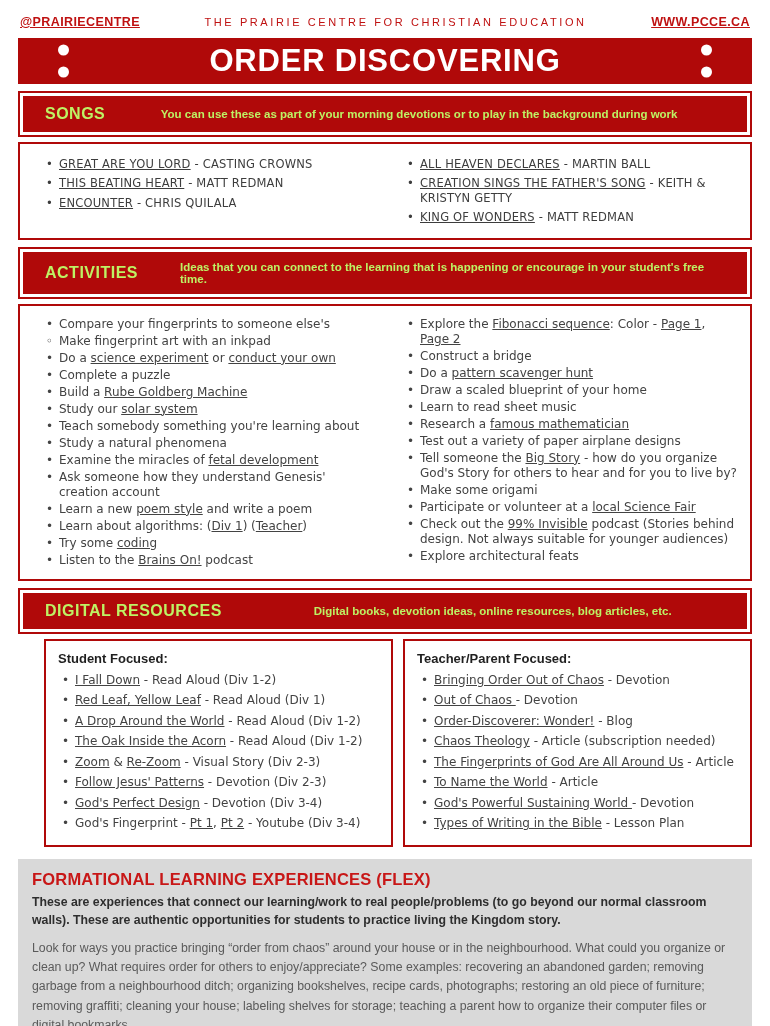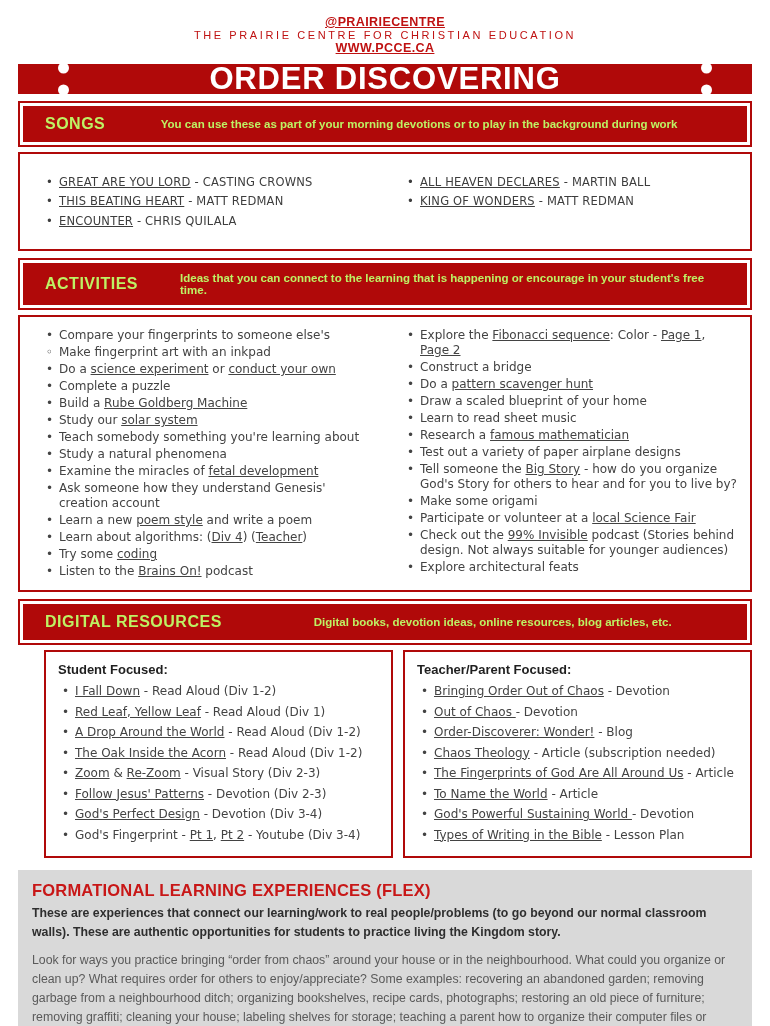--- a/index.html
+++ b/index.html
@@ -12,33 +12,33 @@
   }
   *{box-sizing:border-box;}
   html,body{margin:0;padding:0;}
   body{
     width:770px;min-height:1026px;background:#fff;
     font-family:"DejaVu Sans",sans-serif;color:var(--ink);
   }
   .page{padding:0 18px 14px;}
 
   
-  .topbar{display:flex;justify-content:space-between;align-items:center;padding:15px 20px 9px;flex-direction:column;}
+  .topbar{display:flex;justify-content:space-between;align-items:center;padding:15px 20px 9px;}
   .topbar .handle,.topbar .site{
     font-family:"Liberation Sans",sans-serif;font-weight:bold;font-size:12.5px;
     color:var(--hdr-red);text-decoration:underline;letter-spacing:.4px;
   }
   .topbar .center{
     font-family:"Liberation Sans",sans-serif;font-size:11px;color:var(--hdr-red);
     letter-spacing:2.6px;font-weight:500;
   }
 
   
   .title-banner{
-    position:relative;background:var(--red);color:#fff;height:30px;
+    position:relative;background:var(--red);color:#fff;height:46px;
     display:flex;align-items:center;justify-content:center;
     font-family:"Liberation Sans",sans-serif;font-weight:bold;font-size:31px;letter-spacing:.8px;
   }
   .dots{position:absolute;top:50%;transform:translateY(-50%);display:flex;flex-direction:column;gap:11px;}
   .dots.left{left:40px}.dots.right{right:40px}
   .dot{width:11px;height:11px;border-radius:50%;background:#fff;}
 
   
   .banner-wrap{border:2px solid var(--red);padding:3px;margin-top:7px;}
   .banner{background:var(--red);color:#bef264;display:flex;align-items:center;padding:9px 14px 9px 22px;}
@@ -52,21 +52,21 @@
   .box{border:2px solid var(--red);margin-top:5px;}
 
   ul{list-style:none;margin:0;padding:0;}
   li{position:relative;padding-left:15px;line-height:1.25;}
   li::before{content:"•";position:absolute;left:2px;top:0;}
   li.sub{margin-left:17px;}
   li.sub::before{content:"◦";}
   .link{text-decoration:underline;}
 
   
-  .songs-box{display:flex;padding:16px 4px;}
+  .songs-box{display:flex;padding:8px 4px;}
   .songs-box ul{flex:1;padding:0 6px 0 20px;}
   .songs-box li{font-size:11.5px;letter-spacing:.2px;margin:5px 0;color:#3d3d3d;}
 
   
   .act-box{display:flex;padding:9px 4px;}
   .act-box ul{flex:1;padding:0 8px 0 20px;}
   .act-box li{font-size:12px;margin:2px 0;}
 
   
   .digital-row{display:flex;gap:10px;margin-top:5px;padding-left:26px;}
@@ -111,20 +111,21 @@
     </div>
   </div>
   <div class="box songs-box">
     <ul>
         <li><span class="link">GREAT ARE YOU LORD</span><span> - CASTING CROWNS</span></li>
         <li><span class="link">THIS BEATING HEART</span><span> - MATT REDMAN</span></li>
         <li><span class="link">ENCOUNTER</span><span> - CHRIS QUILALA</span></li>
       </ul>
     <ul>
         <li><span class="link">ALL HEAVEN DECLARES</span><span> - MARTIN BALL</span></li>
+        <li><span class="link">CREATION SINGS THE FATHER'S SONG</span><span> - KEITH &amp; KRISTYN GETTY</span></li>
         <li><span class="link">KING OF WONDERS</span><span> - MATT REDMAN</span></li>
       </ul>
   </div>
 
   <div class="banner-wrap">
     <div class="banner activities">
       <span class="h">ACTIVITIES</span>
       <span class="sub">Ideas that you can connect to the learning that is happening or encourage in your student's free time.</span>
     </div>
   </div>
@@ -134,21 +135,21 @@
         <li class="sub"><span>Make fingerprint art with an inkpad</span></li>
         <li><span>Do a </span><span class="link">science experiment</span><span> or </span><span class="link">conduct your own</span></li>
         <li><span>Complete a puzzle</span></li>
         <li><span>Build a </span><span class="link">Rube Goldberg Machine</span></li>
         <li><span>Study our </span><span class="link">solar system</span></li>
         <li><span>Teach somebody something you're learning about</span></li>
         <li><span>Study a natural phenomena</span></li>
         <li><span>Examine the miracles of </span><span class="link">fetal development</span></li>
         <li><span>Ask someone how they understand Genesis' creation account</span></li>
         <li><span>Learn a new </span><span class="link">poem style</span><span> and write a poem</span></li>
-        <li><span>Learn about algorithms: (</span><span class="link">Div 4</span><span>) (</span><span class="link">Teacher</span><span>)</span></li>
+        <li><span>Learn about algorithms: (</span><span class="link">Div 1</span><span>) (</span><span class="link">Teacher</span><span>)</span></li>
         <li><span>Try some </span><span class="link">coding</span></li>
         <li><span>Listen to the </span><span class="link">Brains On!</span><span> podcast</span></li>
       </ul>
     <ul>
         <li><span>Explore the </span><span class="link">Fibonacci sequence</span><span>: Color - </span><span class="link">Page 1</span><span>, </span><span class="link">Page 2</span></li>
         <li><span>Construct a bridge</span></li>
         <li><span>Do a </span><span class="link">pattern scavenger hunt</span></li>
         <li><span>Draw a scaled blueprint of your home</span></li>
         <li><span>Learn to read sheet music</span></li>
         <li><span>Research a </span><span class="link">famous mathematician</span></li>

